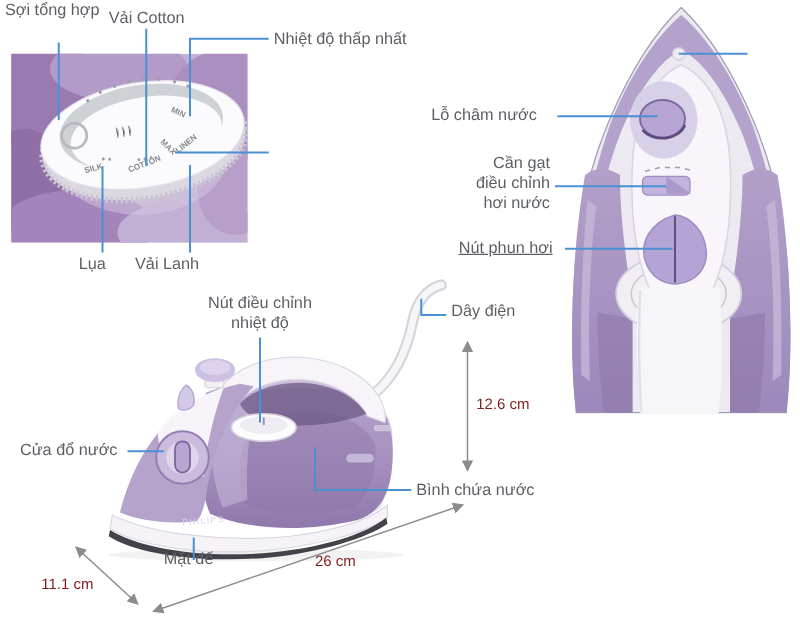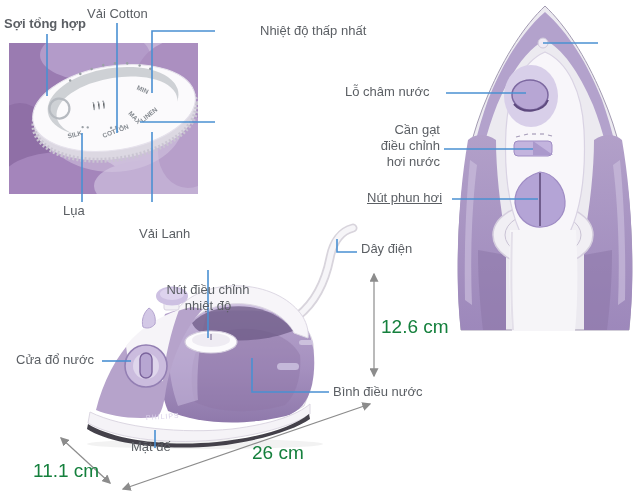--- a/index.html
+++ b/index.html
@@ -6,24 +6,24 @@
   #stage{
     position:relative;width:640px;height:497px;background:#ffffff;overflow:hidden;
     font-family:"Liberation Sans", sans-serif;
   }
   #art{position:absolute;left:0;top:0;}
   .callout{
     position:absolute;color:#5b5f64;font-size:13px;line-height:1.22;
     white-space:pre-line;
   }
   .dim{
-    position:absolute;color:#15803d;font-size:19px;white-space:nowrap;
+    position:absolute;color:#7f1d1d;font-size:12px;white-space:nowrap;
   }
   .ta-r{text-align:right;}
-  .ta-c{text-align:center;margin-top:48px;}
+  .ta-c{text-align:center;}
 </style>
 </head>
 <body>
 
 <div id="stage">
 
   <svg id="art" width="640" height="497" viewBox="0 0 640 497">
     <defs>
       <marker id="arw" viewBox="0 0 10 10" refX="8.5" refY="5" markerWidth="7.5" markerHeight="7.5" orient="auto-start-reverse">
         <path d="M0,0 L10,5 L0,10 z" fill="#8c8c8c"></path>
@@ -218,30 +218,30 @@
       <path d="M452,199 H538"></path>
     </g>
 
     <g stroke="#8c8c8c" stroke-width="1.2" fill="none">
       <line x1="374" y1="274" x2="374" y2="376" marker-start="url(#arw)" marker-end="url(#arw)"></line>
       <line x1="61" y1="438" x2="110" y2="483" marker-start="url(#arw)" marker-end="url(#arw)"></line>
       <line x1="123" y1="489" x2="370" y2="404" marker-start="url(#arw)" marker-end="url(#arw)"></line>
     </g>
   </svg>
 
-  <div class="callout" style="left:4px;top:16px;font-weight:bold;">Sợi tổng hợp</div>
+  <div class="callout" style="left:4px;top:0;">Sợi tổng hợp</div>
   <div class="callout" style="left:87px;top:6px;">Vải Cotton</div>
-  <div class="callout" style="left:219px;top:23px;margin-left:41px;">Nhiệt độ thấp nhất</div>
+  <div class="callout" style="left:219px;top:23px;">Nhiệt độ thấp nhất</div>
   <div class="callout" style="left:63px;top:203px;">Lụa</div>
-  <div class="callout" style="left:139px;top:203px;margin-top:23px;">Vải Lanh</div>
+  <div class="callout" style="left:108px;top:203px;">Vải Lanh</div>
   <div class="callout ta-c" style="left:148px;top:234px;width:120px;">Nút điều chỉnh
 nhiệt độ</div>
   <div class="callout" style="left:361px;top:241px;">Dây điện</div>
   <div class="callout" style="left:16px;top:352px;">Cửa đổ nước</div>
-  <div class="callout" style="left:333px;top:384px;">Bình điều nước</div>
+  <div class="callout" style="left:333px;top:384px;">Bình chứa nước</div>
   <div class="callout" style="left:131px;top:439px;">Mặt đế</div>
   <div class="callout" style="left:602px;top:24px;margin-left:43px;">Đầu
 phun</div>
   <div class="callout" style="left:345px;top:84px;">Lỗ châm nước</div>
   <div class="callout ta-r" style="left:350px;top:122px;width:90px;">Cần gạt
 điều chỉnh
 hơi nước</div>
   <div class="callout" style="left:367px;top:190px;text-decoration:underline;">Nút phun hơi</div>
 
   <div class="dim" style="left:381px;top:316px;">12.6 cm</div>

